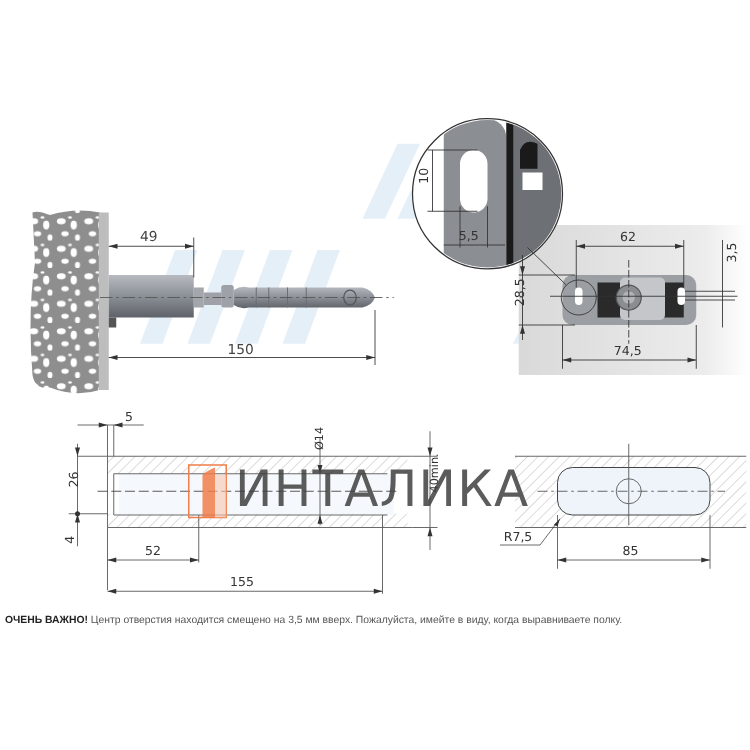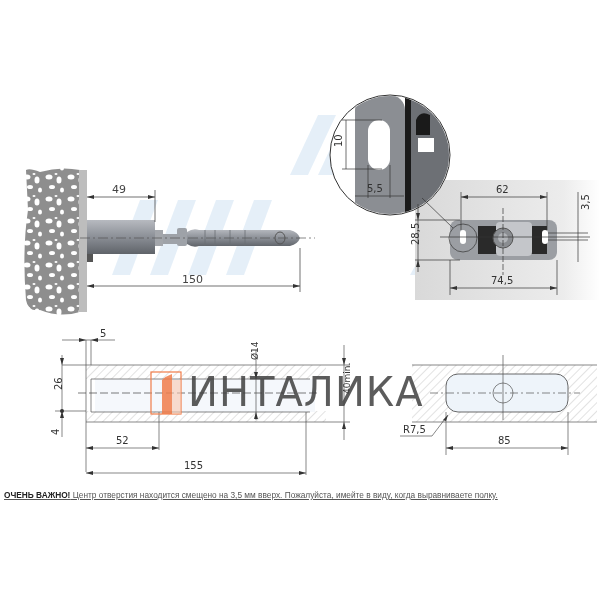--- a/index.html
+++ b/index.html
@@ -1,19 +1,19 @@
 <!DOCTYPE html>
 <html><head>
 <meta charset="utf-8">
 <style>
   html, body { margin:0; padding:0; background:#ffffff; }
   body { width:600px; height:600px; position:relative; overflow:hidden; font-family:"DejaVu Sans", sans-serif; }
   .abs { position:absolute; }
   svg text { font-family:"DejaVu Sans", sans-serif; }
-  .note { position:absolute; left:4px; top:490px; font-size:8.3px; color:#555; white-space:nowrap; font-family:"Liberation Sans", sans-serif;text-decoration:underline; }
+  .note { position:absolute; left:4px; top:490px; font-size:8.3px; color:#555; white-space:nowrap; font-family:"Liberation Sans", sans-serif; }
   .note b { color:#222; }
 </style>
 </head>
 <body>
 
 <svg class="abs" width="600" height="600" style="left:0;top:0">
   <g fill="#e3eef8" opacity="0.9">
     <polygon points="290,175 318,115 336,115 308,175"></polygon>
     <polygon points="318,175 346,115 364,115 336,175"></polygon>
     <polygon points="346,175 374,115 392,115 364,175"></polygon>

